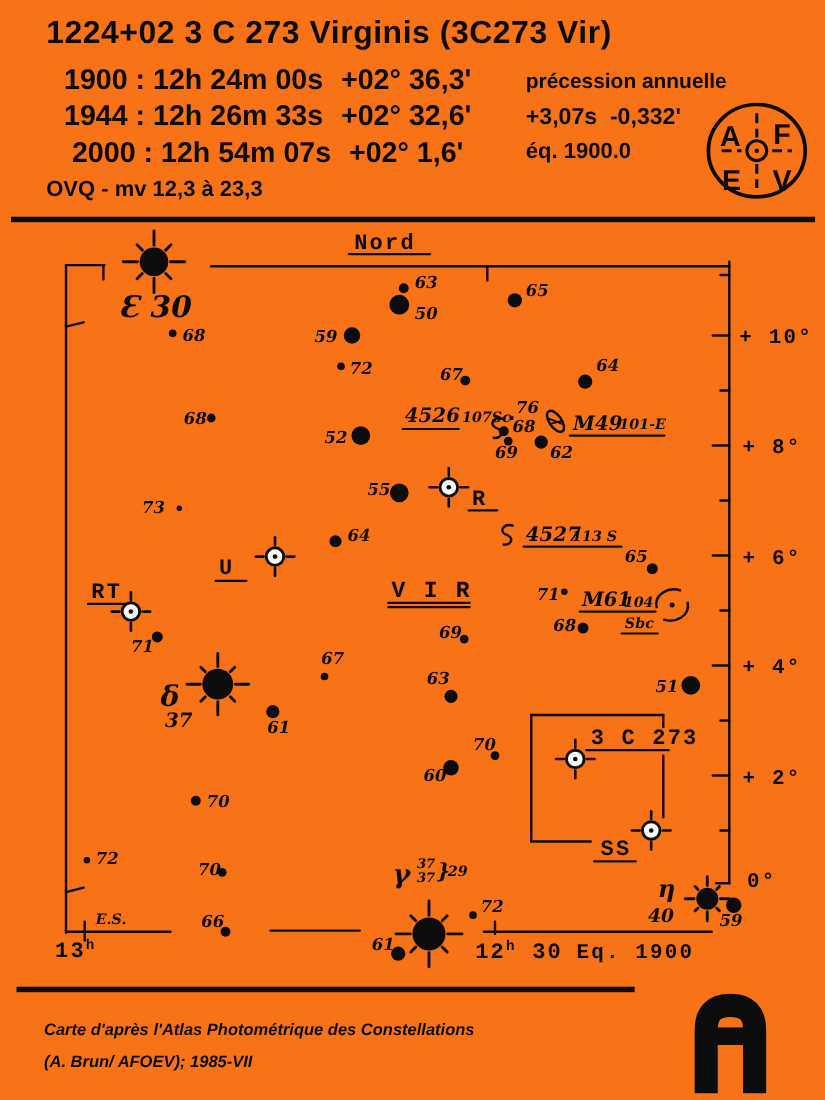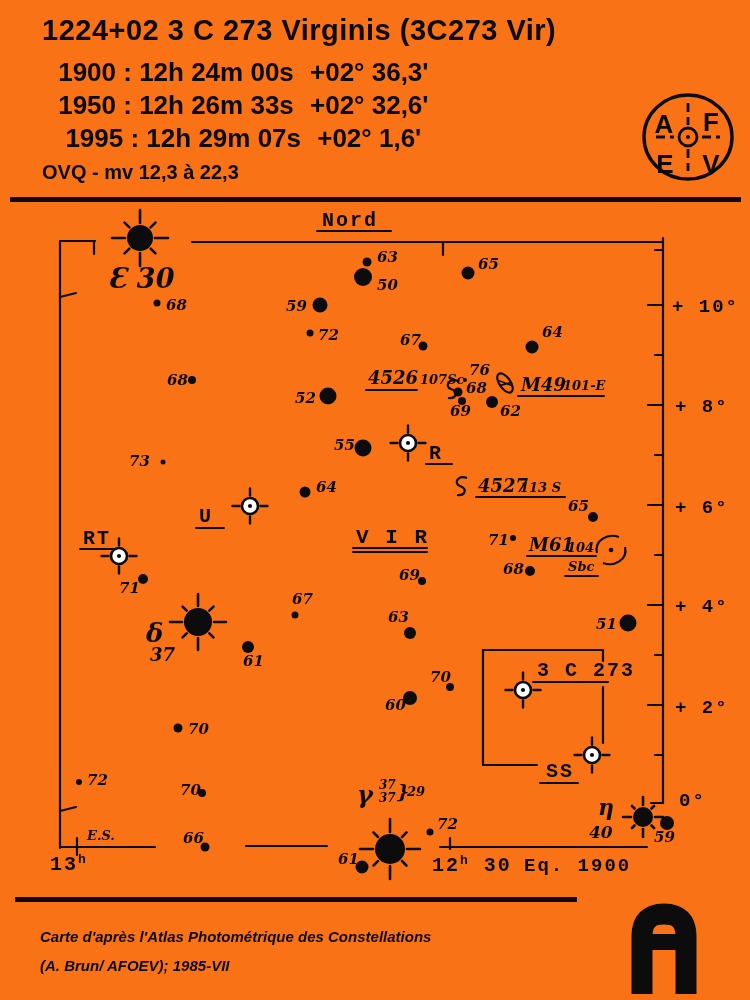--- a/index.html
+++ b/index.html
@@ -27,26 +27,31 @@
 </style>
 </head>
 <body>
 
 <div class="page">
 
   <div class="abs title">1224+02 3 C 273 Virginis (3C273 Vir)</div>
 
   <div class="abs epochs">
     <div class="epoch-row"><span class="epoch-left">1900 : 12h 24m 00s</span><span>+02° 36,3'</span></div>
-    <div class="epoch-row"><span class="epoch-left">1950 : 12h 26m 33s</span><span>+02° 32,6'</span></div>
-    <div class="epoch-row"><span class="epoch-left">1995 : 12h 29m 07s</span><span>+02° 1,6'</span></div>
+    <div class="epoch-row"><span class="epoch-left">1944 : 12h 26m 33s</span><span>+02° 32,6'</span></div>
+    <div class="epoch-row"><span class="epoch-left">2000 : 12h 54m 07s</span><span>+02° 1,6'</span></div>
   </div>
 
-
-  <div class="abs ovq">OVQ - mv 12,3 à 22,3</div>
+  <div class="abs prec">
+    <div class="prec-label">précession annuelle</div>
+    <div class="prec-values">+3,07s  -0,332'</div>
+    <div class="prec-eq">éq. 1900.0</div>
+  </div>
+
+  <div class="abs ovq">OVQ - mv 12,3 à 23,3</div>
 
   <svg class="abs logo" width="96" height="90" viewBox="0 0 96 90">
     <ellipse cx="48" cy="44" rx="44" ry="42" fill="none" stroke="#0c0c0c" stroke-width="3.4"></ellipse>
     <circle cx="48" cy="44" r="9" fill="none" stroke="#0c0c0c" stroke-width="2.8"></circle>
     <circle cx="48" cy="44" r="2" fill="#0c0c0c"></circle>
     <path d="M48,10 V32 M48,56 V78 M16,44 H34 M62,44 H80" stroke="#0c0c0c" stroke-width="2.8" stroke-dasharray="9 5" fill="none"></path>
     <text x="24" y="40" font-size="26" font-weight="700" font-family="Liberation Sans, sans-serif" text-anchor="middle">A</text>
     <text x="71" y="38" font-size="26" font-weight="700" font-family="Liberation Sans, sans-serif" text-anchor="middle">F</text>
     <text x="25" y="80" font-size="26" font-weight="700" font-family="Liberation Sans, sans-serif" text-anchor="middle">E</text>
     <text x="71" y="80" font-size="26" font-weight="700" font-family="Liberation Sans, sans-serif" text-anchor="middle">V</text>

